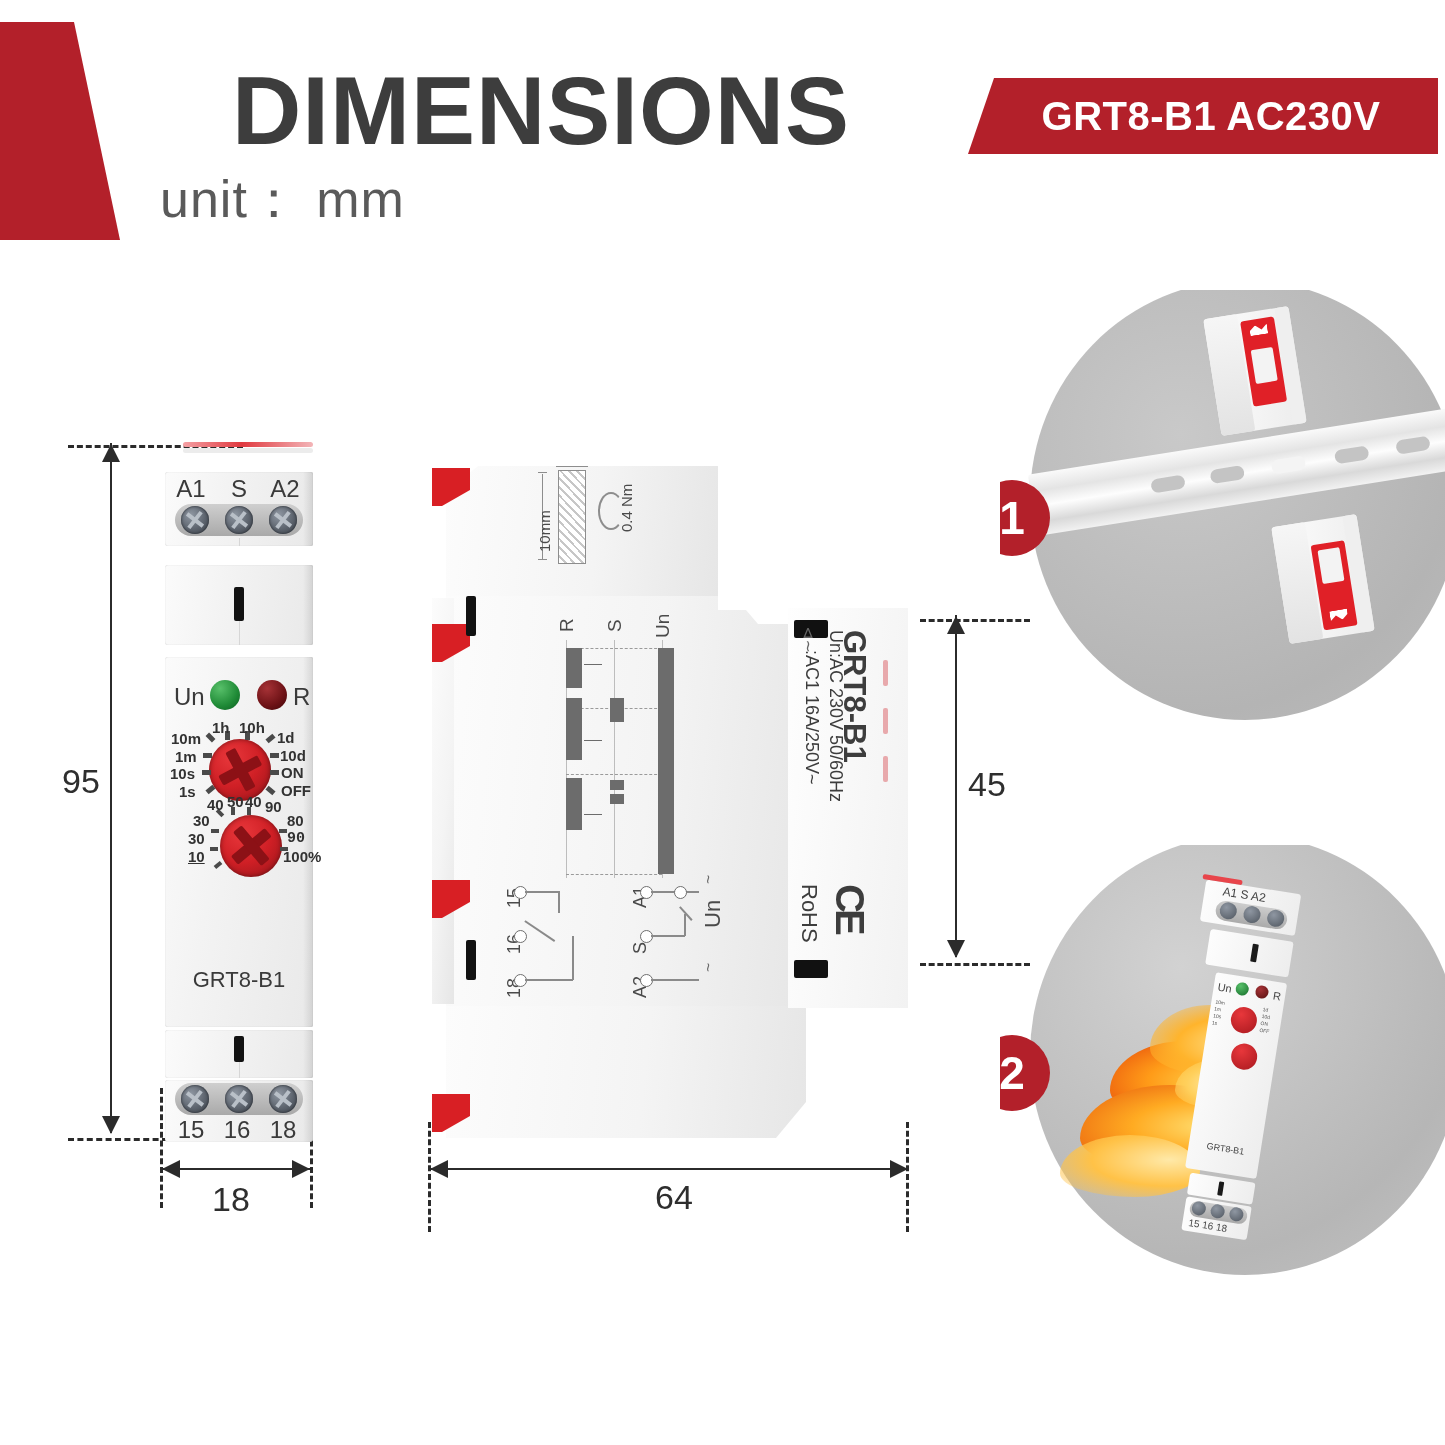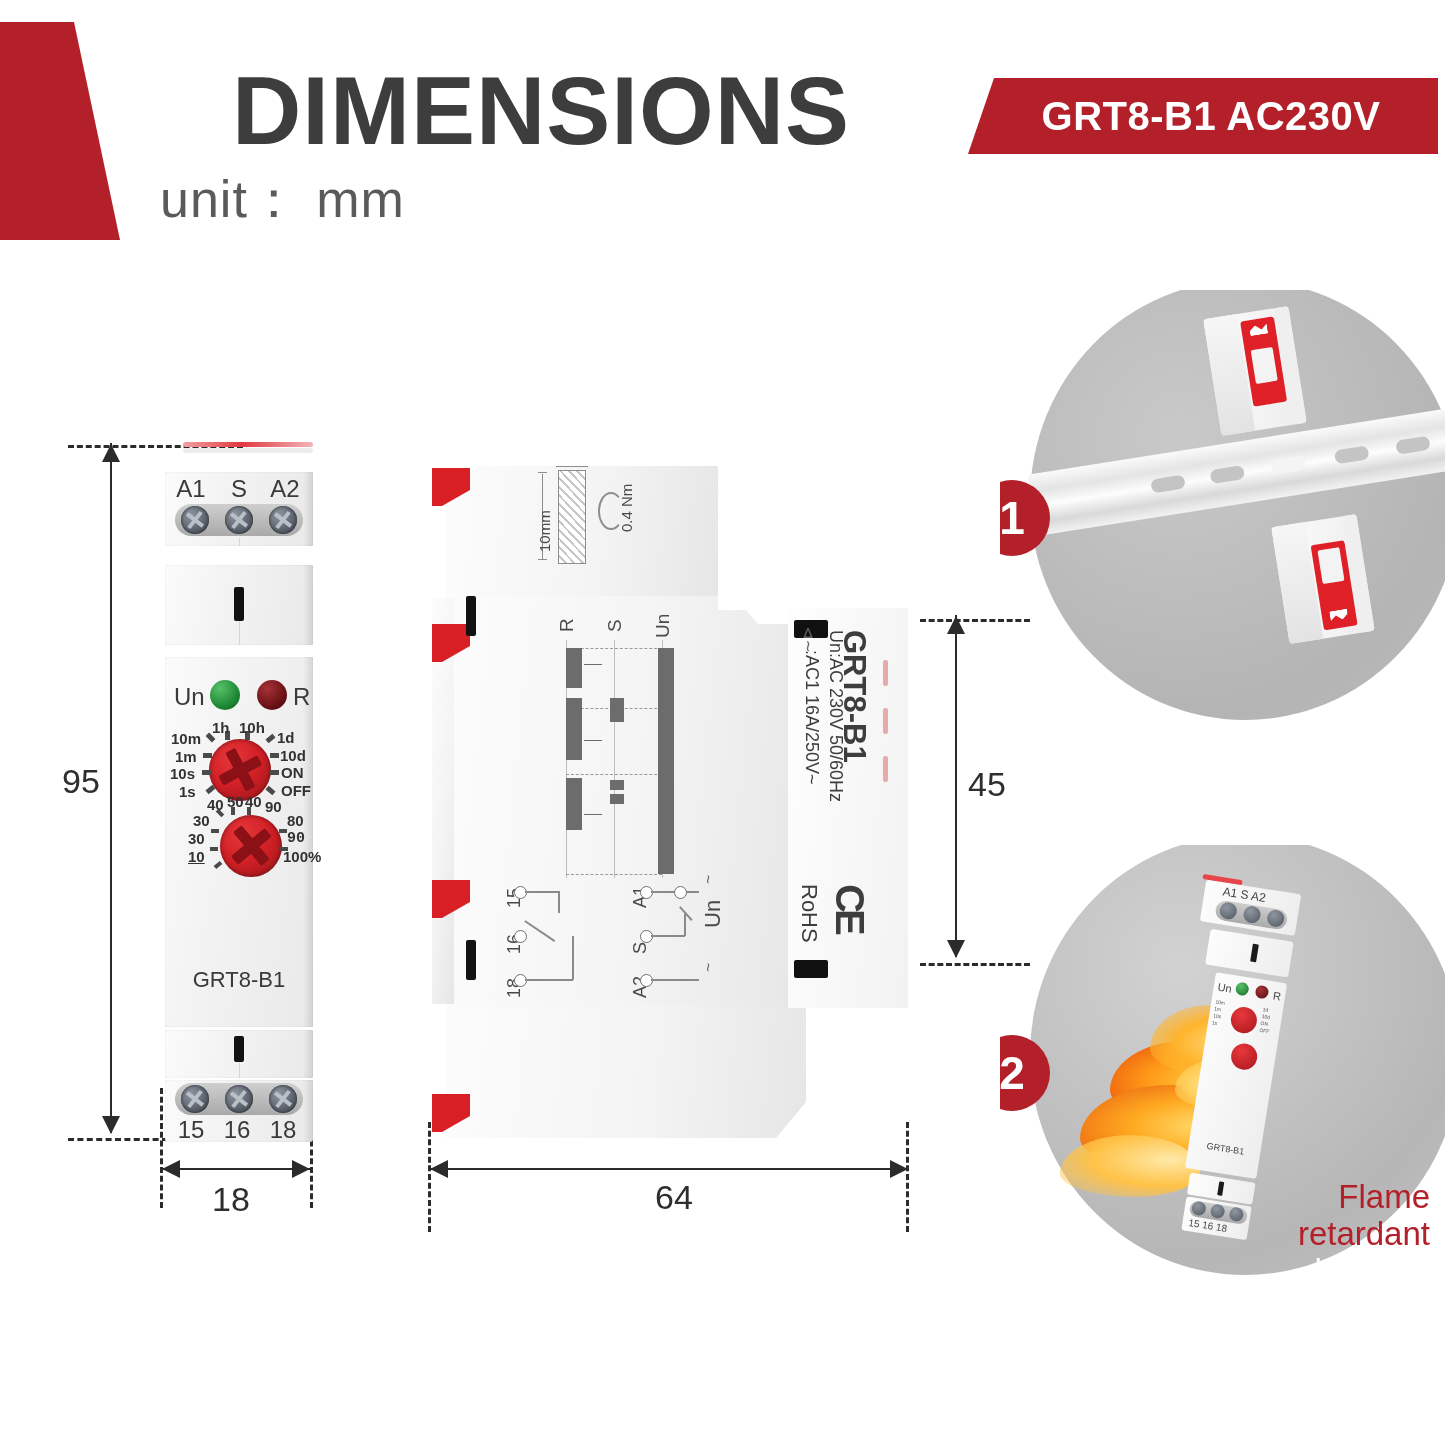--- a/index.html
+++ b/index.html
@@ -490,18 +490,13 @@
            background:linear-gradient(180deg,#cdcdcd,#a9a9a9);"></div>
       <div class="mini-screw" style="left:7px;top:3px;width:14px;height:14px;"></div>
       <div class="mini-screw" style="left:26px;top:3px;width:14px;height:14px;"></div>
       <div class="mini-screw" style="left:45px;top:3px;width:14px;height:14px;"></div>
       <div class="mini-txt" style="left:6px;top:20px;font-size:10px;">15  16  18</div>
     </div>
   </div>
 
   <div class="feat-badge" style="left:-26px;top:190px;">2</div>
 
-  <div class="feat-cap" style="left:30px;top:334px;width:400px;">
-    <span class="cap-red">Flame</span><br>
-    <span class="cap-red">retardant</span><br>
-    <span class="cap-white">housing</span>
-  </div>
 </div>
 
 </body></html>

